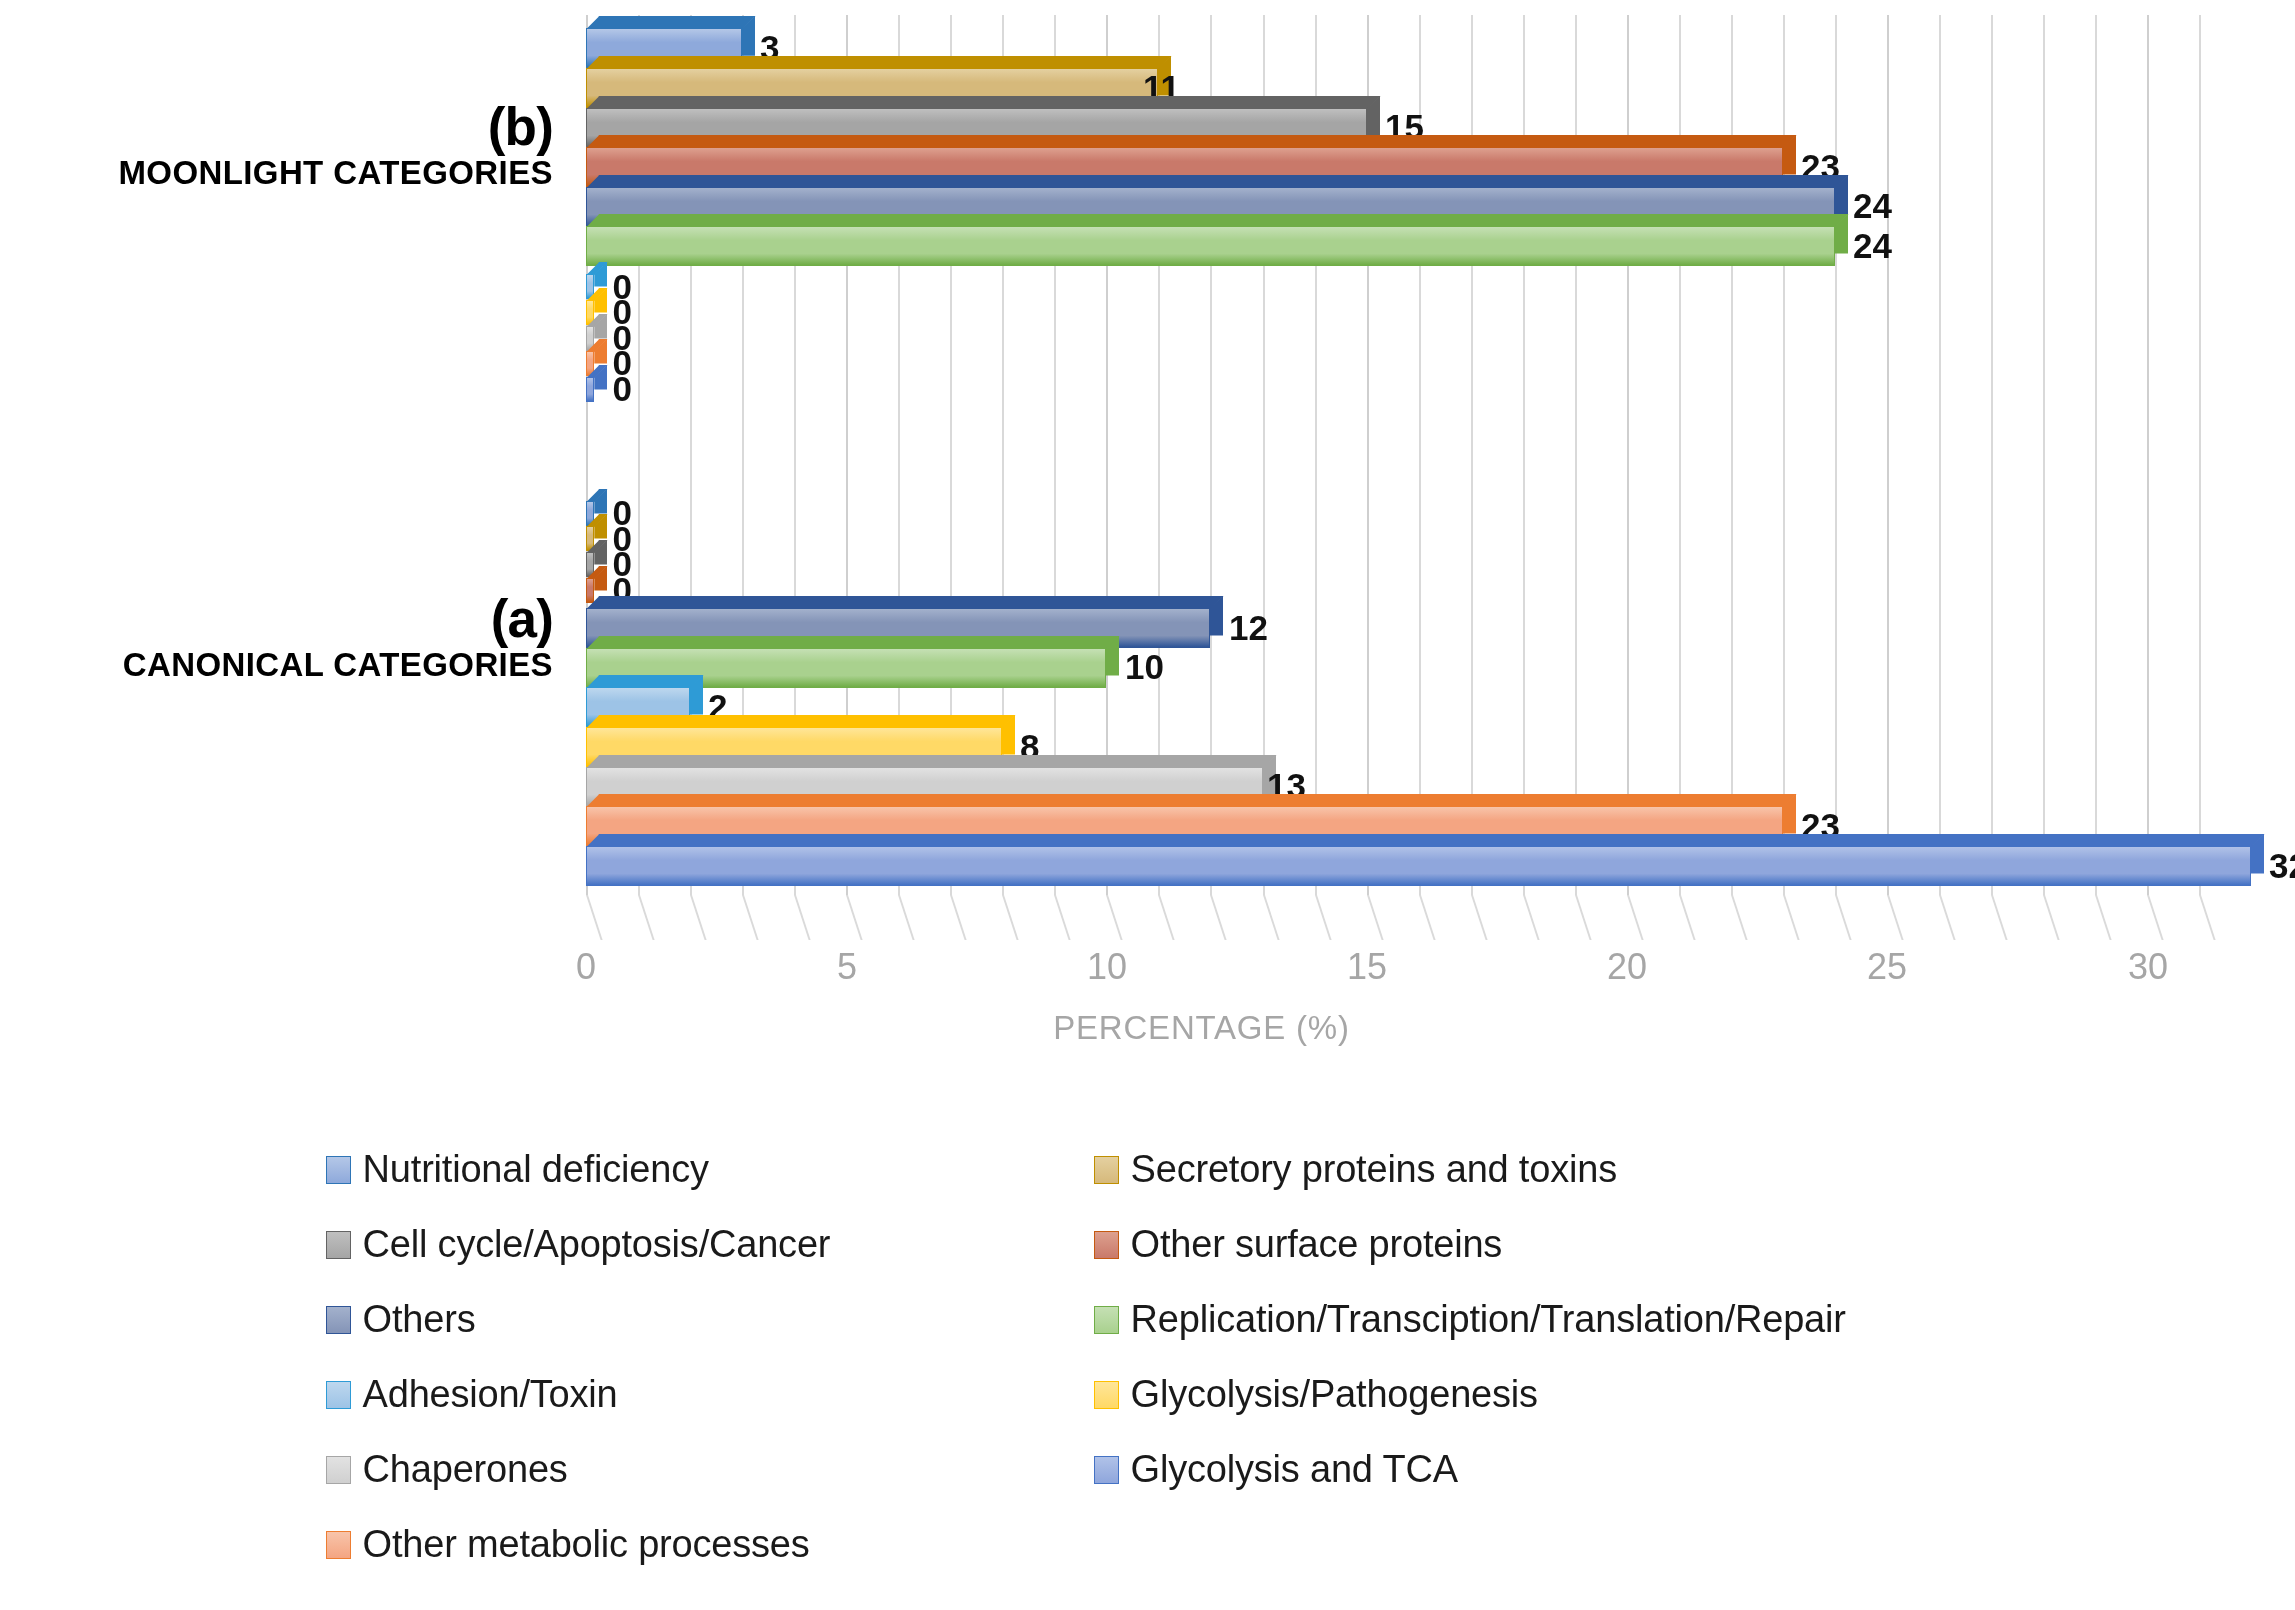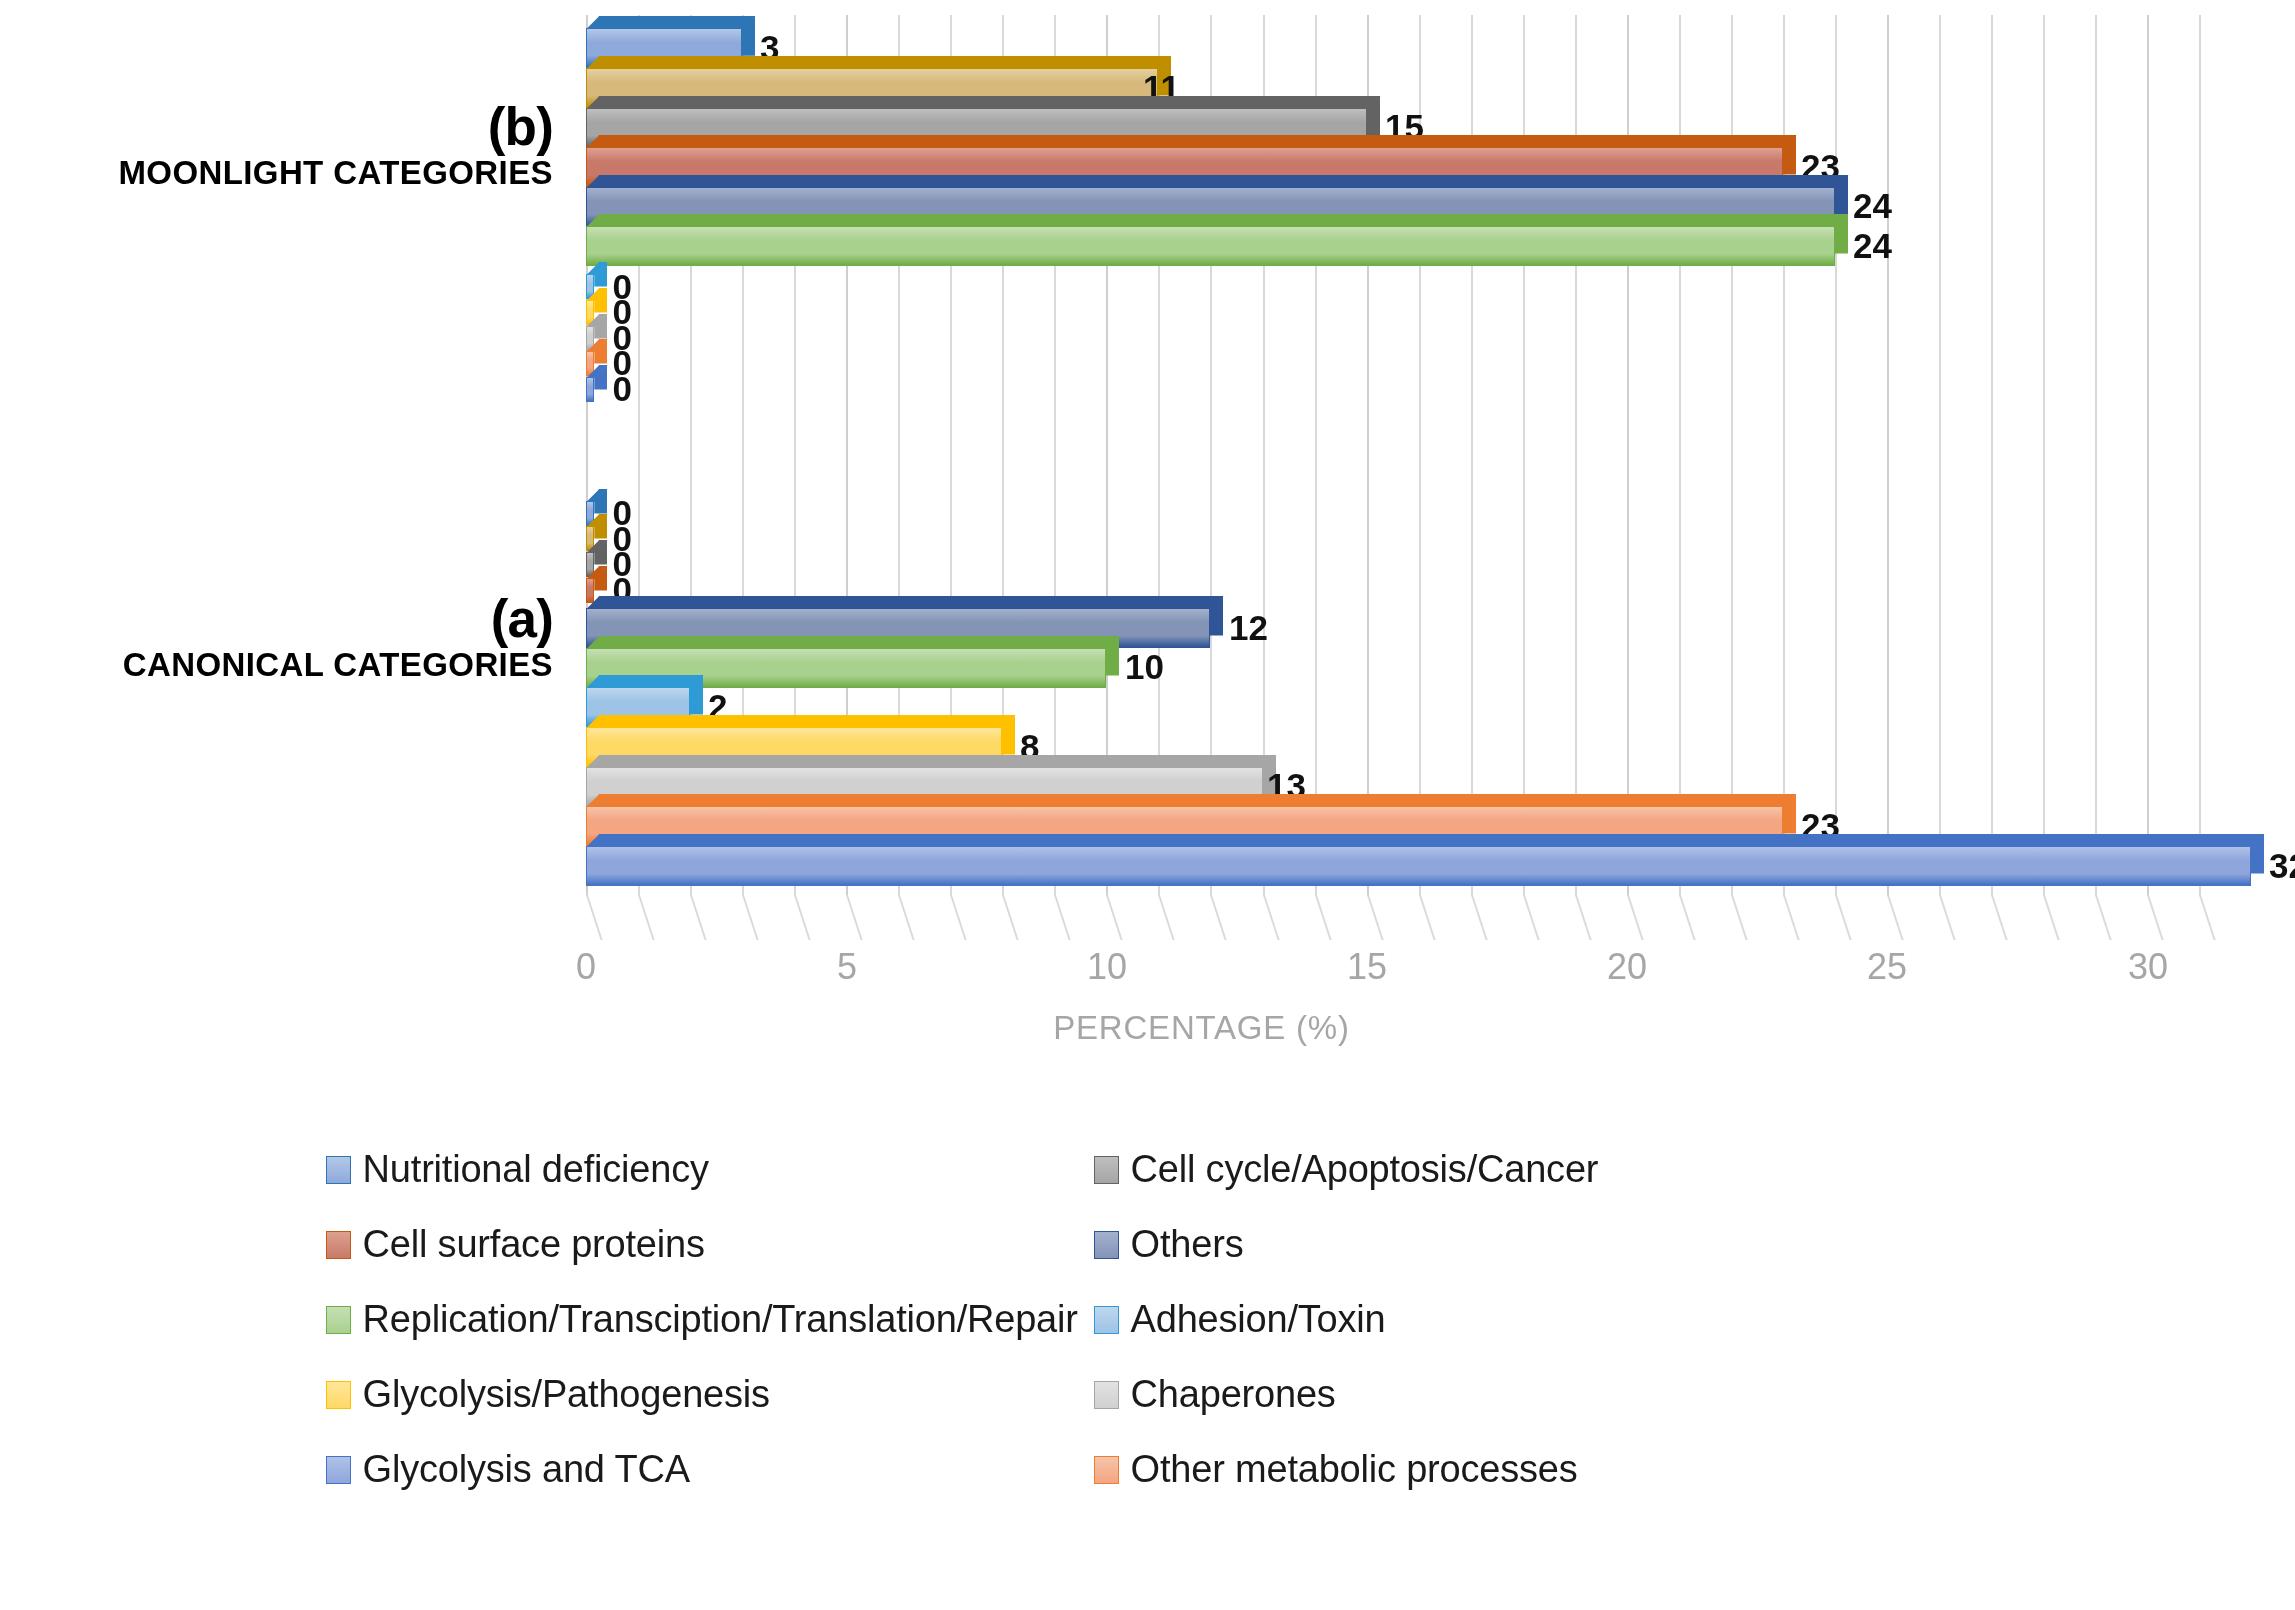--- a/index.html
+++ b/index.html
@@ -298,26 +298,30 @@
 <div id="axis-title">
   <span id="axis-title-inner">PERCENTAGE (%)</span>
 </div>
 
 <div id="legend">
     <div class="legend-item">
       <span class="swatch" style="--c: #8EA9DB; --hi: #B4C7E7; --stroke: #2E75B6;"></span>
       <span class="legend-text">Nutritional deficiency</span>
     </div>
     <div class="legend-item">
+      <span class="swatch" style="--c: #D6B97B; --hi: #E4D0A0; --stroke: #BF8F00;"></span>
+      <span class="legend-text">Secretory proteins and toxins</span>
+    </div>
+    <div class="legend-item">
       <span class="swatch" style="--c: #A5A5A5; --hi: #BFBFBF; --stroke: #636363;"></span>
       <span class="legend-text">Cell cycle/Apoptosis/Cancer</span>
     </div>
     <div class="legend-item">
       <span class="swatch" style="--c: #C9796A; --hi: #DDA08F; --stroke: #C55A11;"></span>
-      <span class="legend-text">Cell surface proteins</span>
+      <span class="legend-text">Other surface proteins</span>
     </div>
     <div class="legend-item">
       <span class="swatch" style="--c: #8494B7; --hi: #A3B1CC; --stroke: #2F5597;"></span>
       <span class="legend-text">Others</span>
     </div>
     <div class="legend-item">
       <span class="swatch" style="--c: #A9D18E; --hi: #C5E0B4; --stroke: #70AD47;"></span>
       <span class="legend-text">Replication/Transciption/Translation/Repair</span>
     </div>
     <div class="legend-item">

